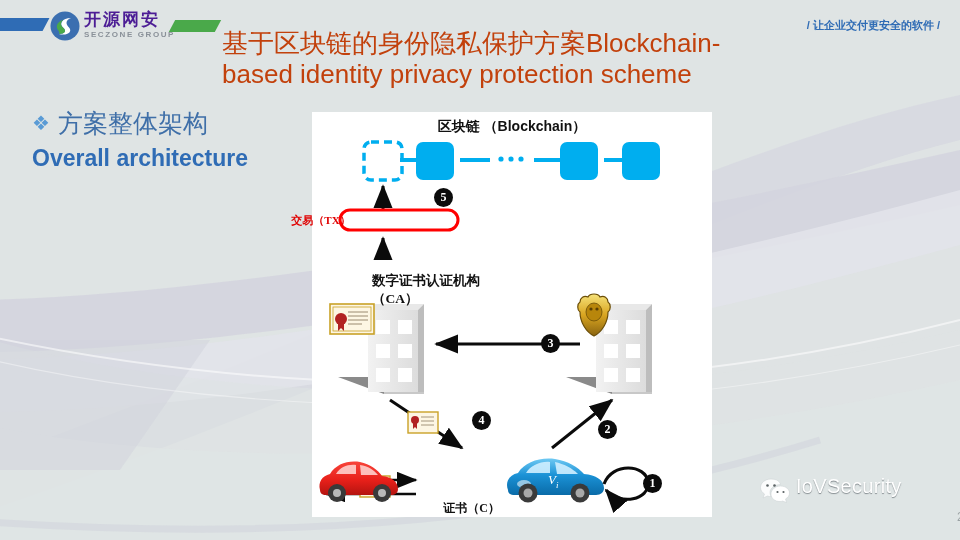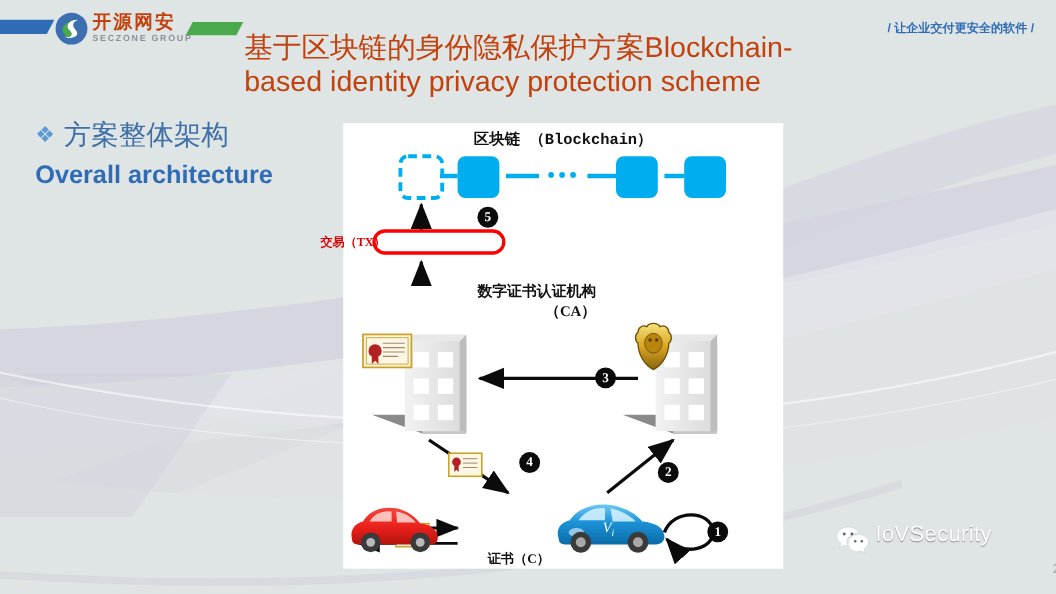--- a/index.html
+++ b/index.html
@@ -20,21 +20,21 @@
     background:#2f6cb5;
     transform:skewX(-28deg);
   }
   .hdr-bar-green{
     position:absolute;left:172px;top:20px;width:46px;height:12px;
     background:#4aa94a;
     transform:skewX(-28deg);
   }
   .logo-wrap{position:absolute;left:50px;top:10px;width:120px;height:34px;}
   .logo-mark{position:absolute;left:0;top:1px;width:30px;height:30px;}
-  .logo-cn{position:absolute;left:34px;top:0px;font-size:17px;font-weight:bold;color:#c2410c;letter-spacing:2px;line-height:20px;white-space:nowrap;}
+  .logo-cn{position:absolute;left:34px;top:0px;font-size:17px;font-weight:bold;color:#4c1d95;letter-spacing:2px;line-height:20px;white-space:nowrap;}
   .logo-en{position:absolute;left:34px;top:20px;font-size:8px;font-weight:bold;color:#8a9199;letter-spacing:1.6px;white-space:nowrap;}
 
   .tagline{
     position:absolute;right:20px;top:18px;
     font-size:11px;font-weight:bold;color:#2f6cb5;white-space:nowrap;
   }
 
   .title{
     position:absolute;left:222px;top:28px;width:600px;
     font-size:26px;color:#c2410c;line-height:31px;font-weight:normal;
@@ -48,30 +48,30 @@
 
   
   .panel{
     position:absolute;left:312px;top:112px;width:400px;height:405px;
     background:#ffffff;
   }
   .panel-svg{position:absolute;left:0;top:0;width:400px;height:405px;}
 
   .bc-title{
     position:absolute;left:0;top:6px;width:400px;text-align:center;
-    font-family:Liberation Mono, monospace;font-weight:bold;
+    font-family:Liberation Sans, sans-serif;font-weight:bold;
     font-size:14px;color:#111;white-space:nowrap;
   }
   .tx-label{
     position:absolute;left:125px;top:101px;width:150px;text-align:center;
     font-family:"Liberation Serif", serif;font-weight:bold;
     font-size:11px;color:#e00000;white-space:nowrap;
   }
   .ca-label{
-    position:absolute;left:60px;top:144px;width:170px;text-align:right;
+    position:absolute;left:60px;top:160px;width:170px;text-align:left;
     font-family:"Liberation Serif", serif;font-weight:bold;
     font-size:13.5px;color:#111;line-height:18px;
   }
   .lea-label{
     position:absolute;left:238px;top:150px;width:140px;text-align:center;
     font-family:"Liberation Serif", serif;font-weight:bold;
     font-size:13.5px;color:#111;line-height:18px;
   }
   .cert-label{
     position:absolute;left:68px;top:388px;width:120px;text-align:right;

